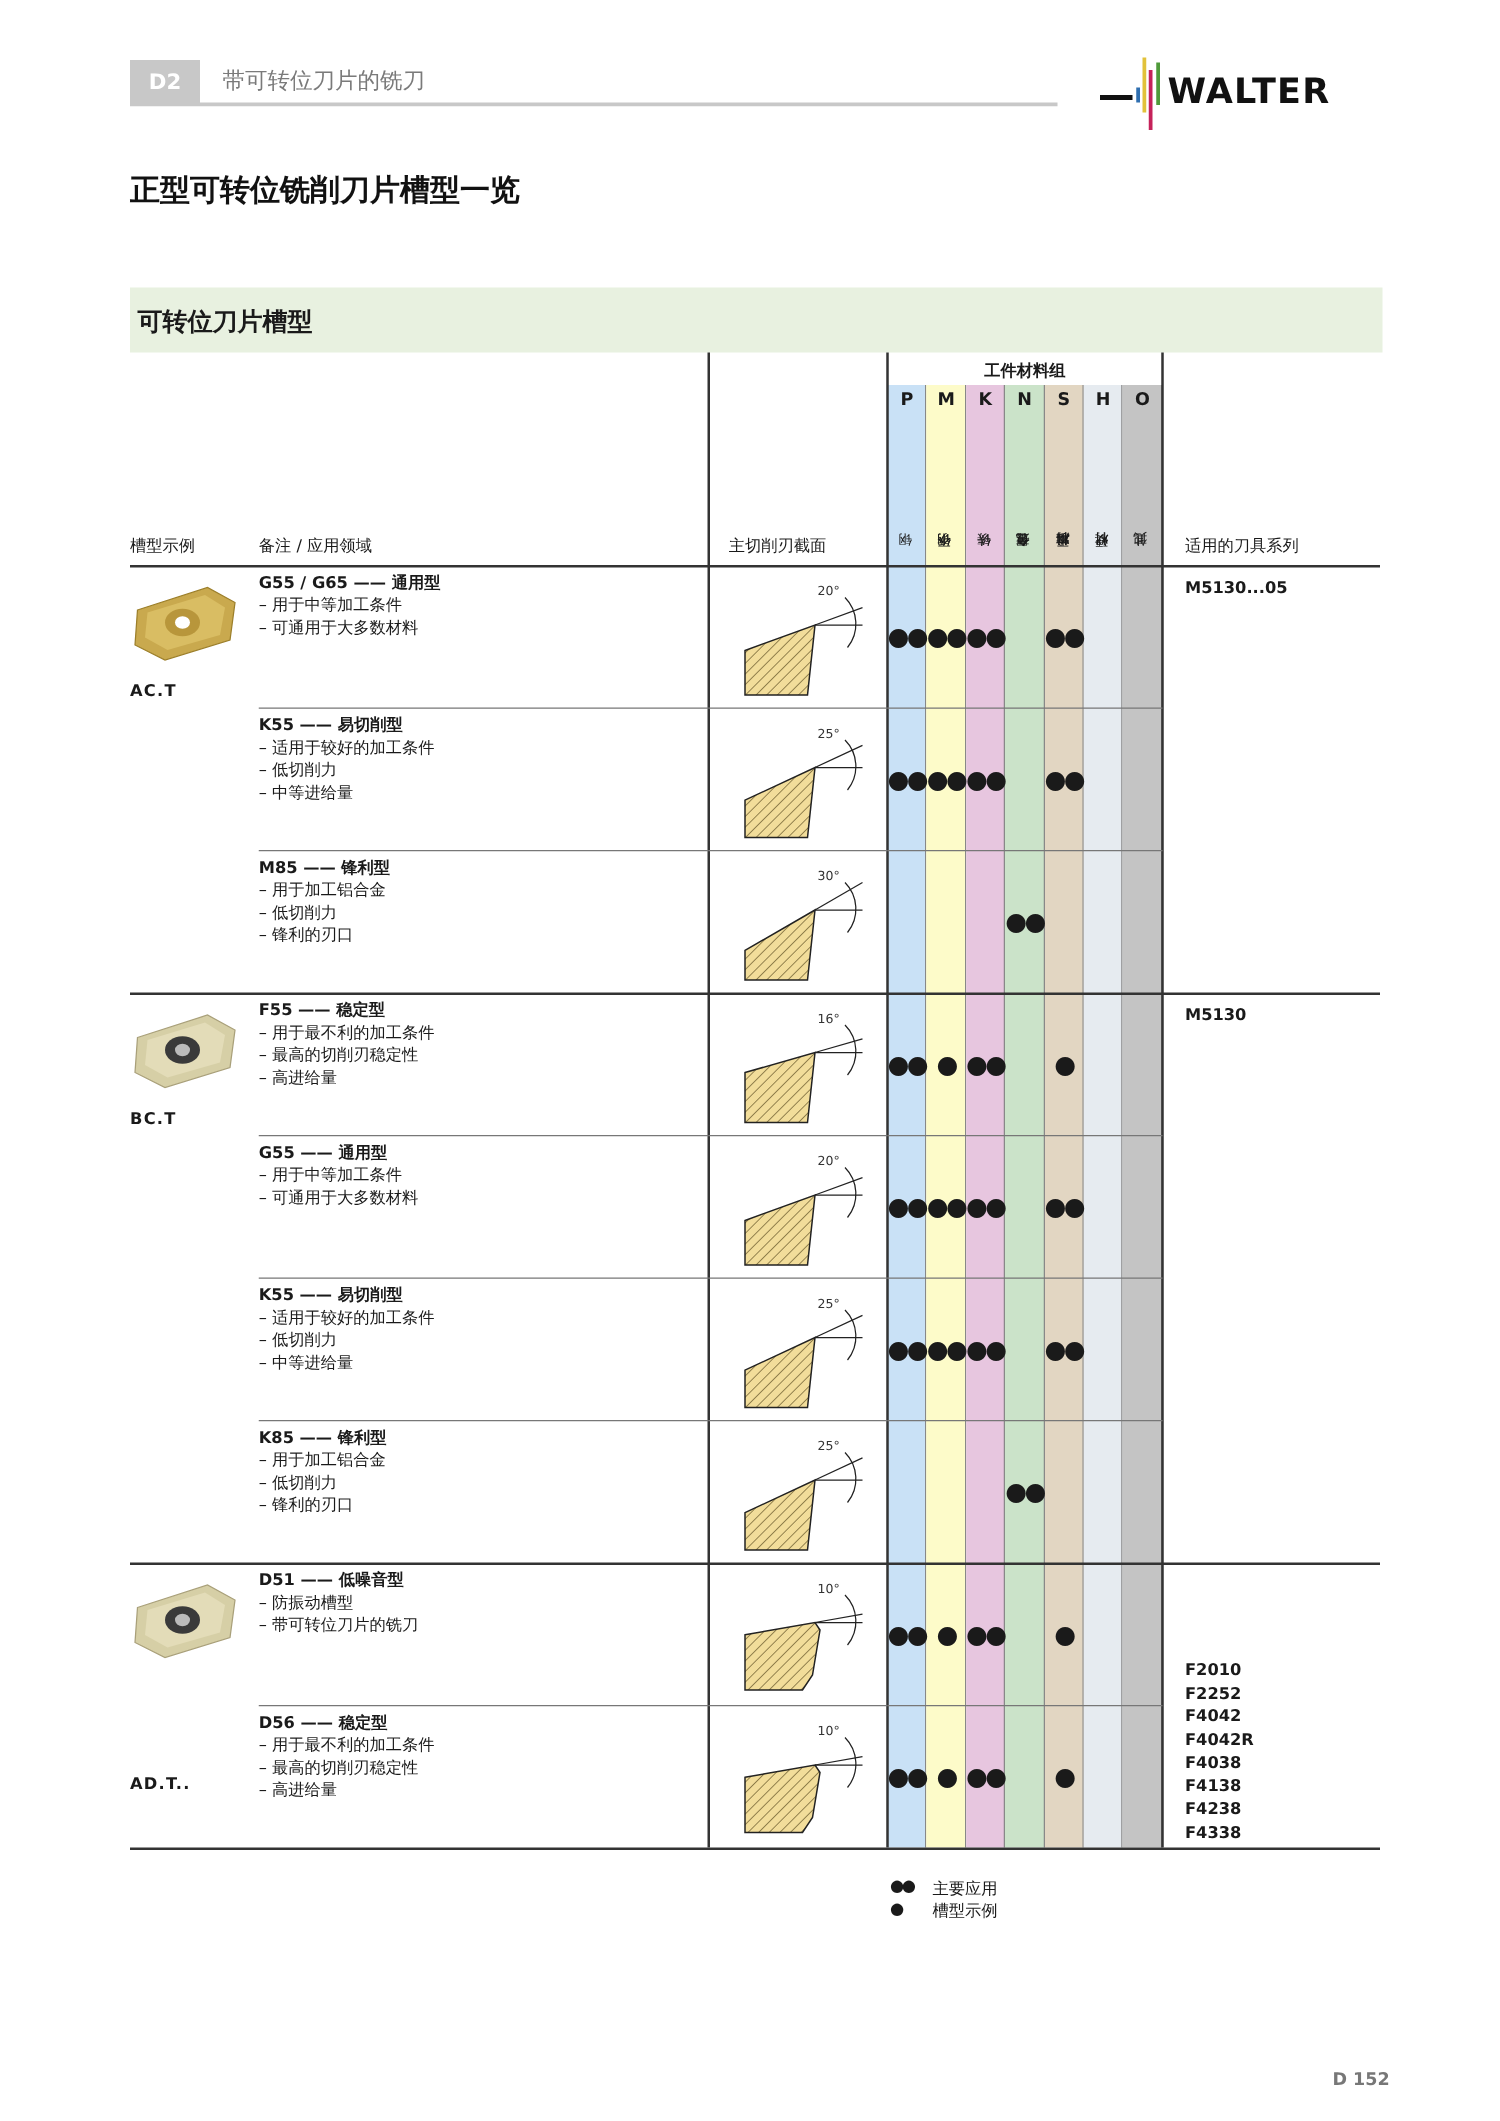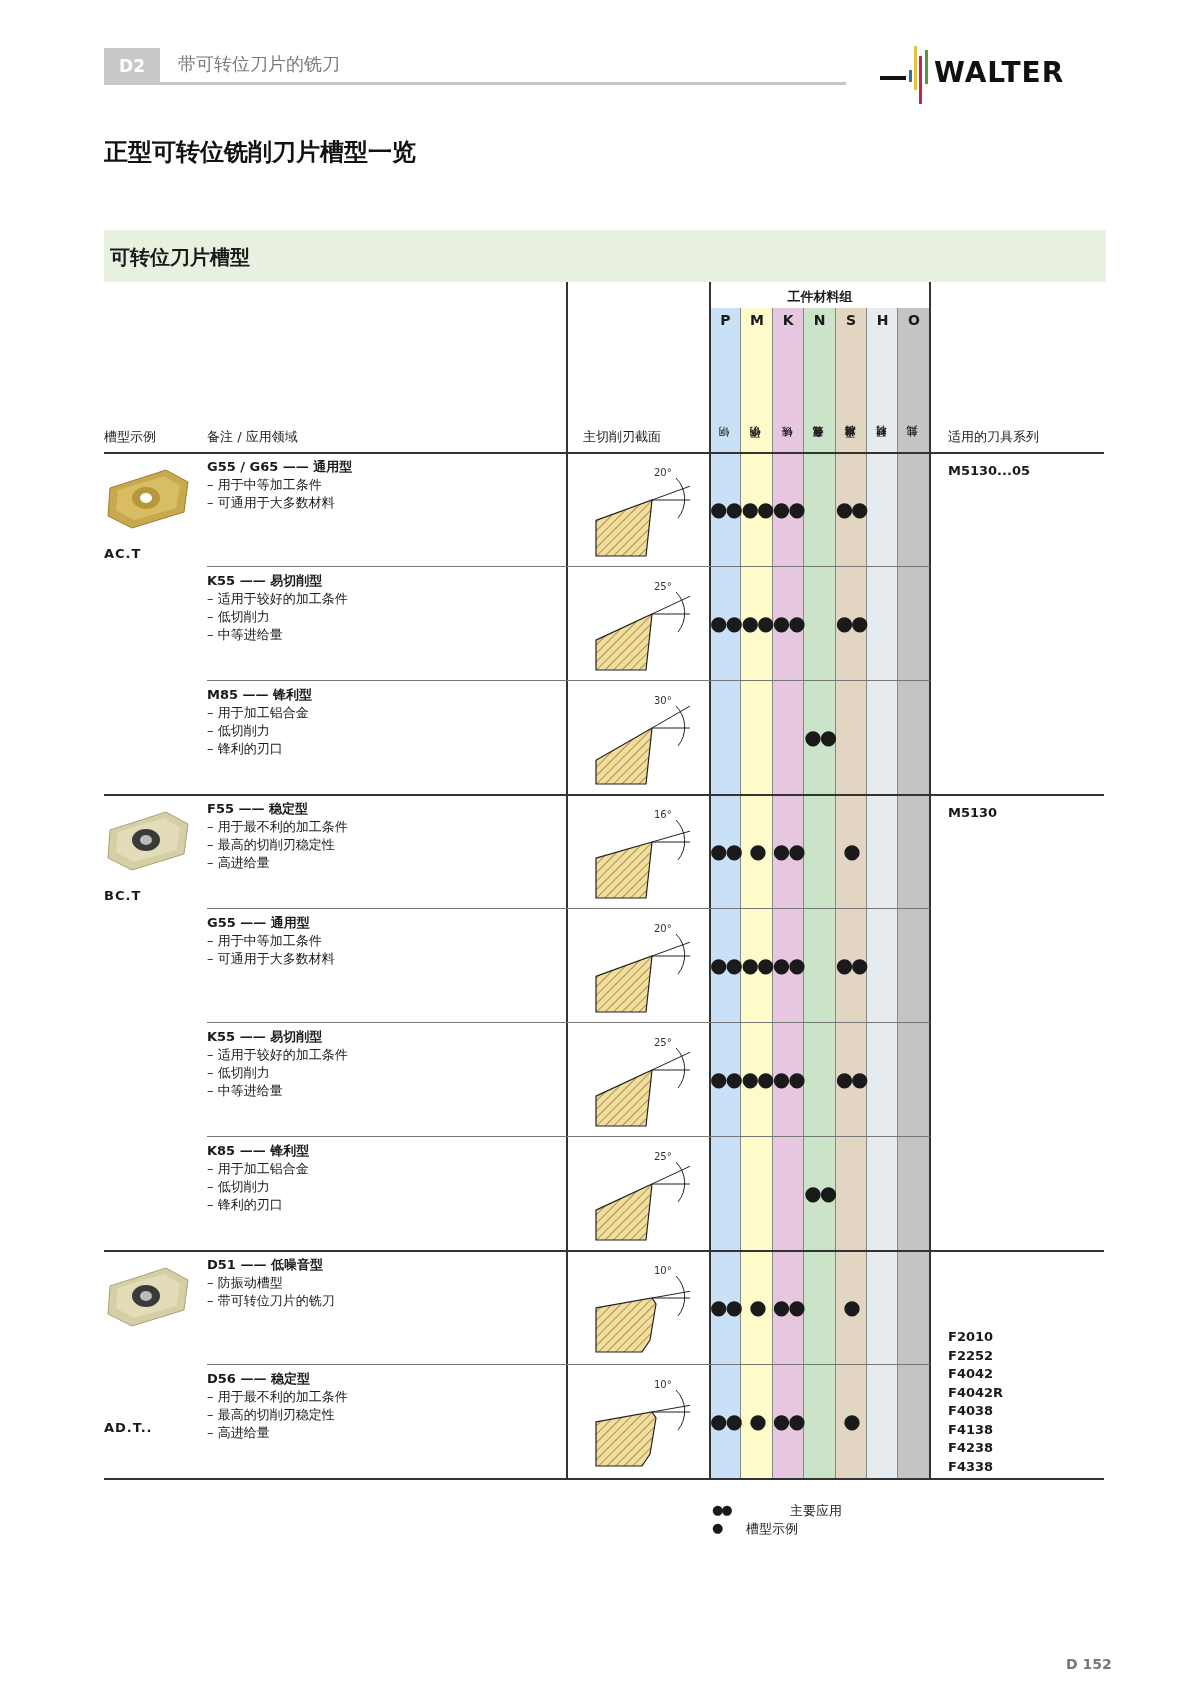--- a/index.html
+++ b/index.html
@@ -330,18 +330,18 @@
       <line x1="62" y1="40" x2="100" y2="33.29957473307833" stroke="#222" stroke-width="1"></line>
       <path d="M86,18 A30,30 0 0 1 88,58" fill="none" stroke="#222" stroke-width="1"></path>
       <text x="64" y="16" font-size="10" fill="#333" font-family="DejaVu Sans, sans-serif">10°</text>
       </svg></div>
     <div class="abs dots" style="left: 710px; top: 1411px;">●●</div>
     <div class="abs dots" style="left: 741.4px; top: 1411px;">●</div>
     <div class="abs dots" style="left: 772.8px; top: 1411px;">●●</div>
     <div class="abs dots" style="left: 835.6px; top: 1411px;">●</div>
     <div class="abs hline" style="left: 104px; width: 1000px; top: 1478px;"></div>
     <div class="abs legend" style="left: 712px; top: 1502px; font-size: 13px; letter-spacing: -2px;">●●</div>
-    <div class="abs legend" style="left: 746px; top: 1502px; margin-left: 44px;">主要应用</div>
+    <div class="abs legend" style="left: 746px; top: 1502px;">主要应用</div>
     <div class="abs legend" style="left: 712px; top: 1520px; font-size: 13px; letter-spacing: -2px;">●</div>
     <div class="abs legend" style="left: 746px; top: 1520px;">槽型示例</div>
   </div>
 
 <div class="abs pageno">D 152</div>
 
 </body></html>

